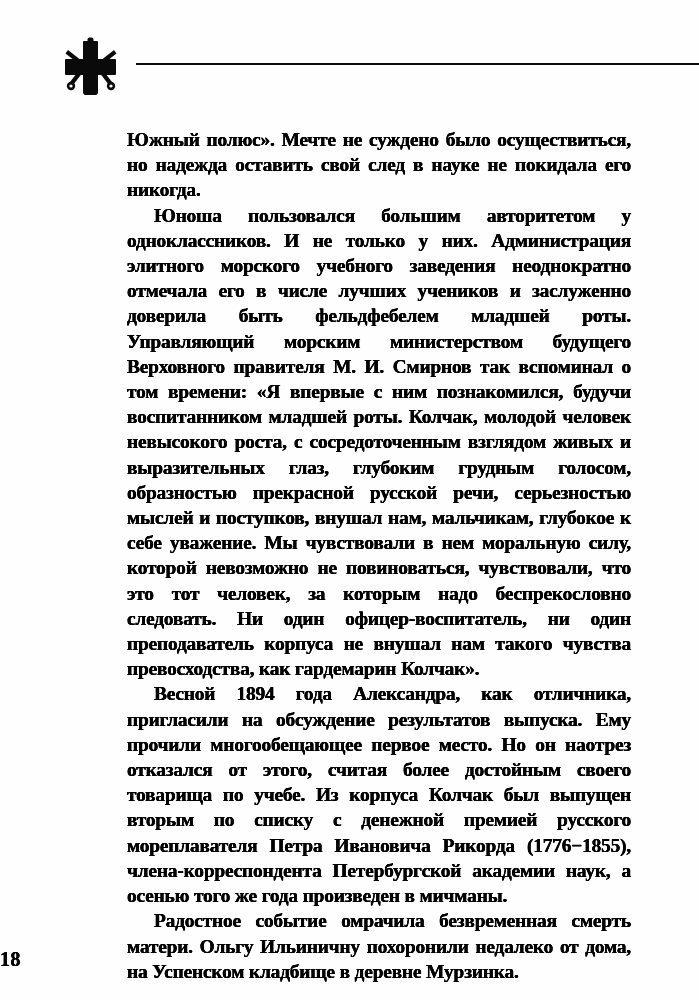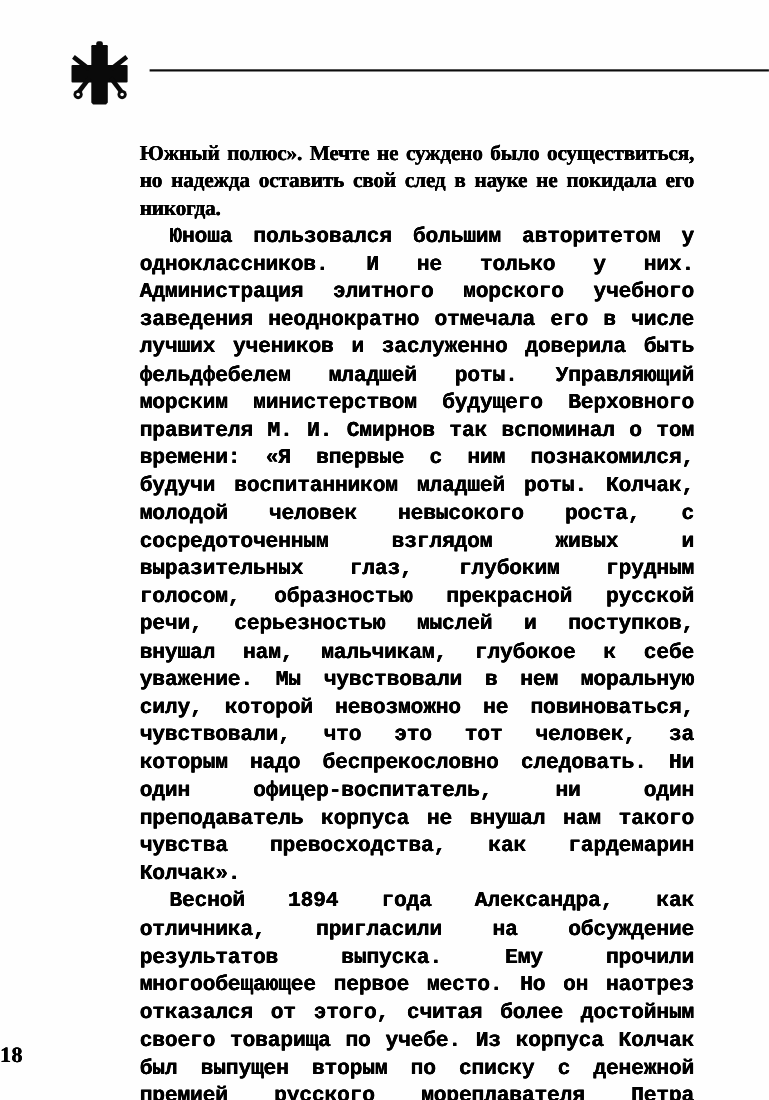--- a/index.html
+++ b/index.html
@@ -68,21 +68,20 @@
     line-height: 25.2px;
     letter-spacing: -0.01em;
     word-spacing: 0.005em;
     -webkit-font-smoothing: none;
     font-weight: 600;
     hyphens: none;
   }
 
   p.para.indent {
     text-indent: 27px;
-    font-family: Liberation Mono, monospace;
   }
 
   p.para.first {
     text-indent: 0;
     margin-top: 31px;
   }
 
   
   p.para {
     text-shadow: 0.18px 0 0 currentColor, -0.18px 0 0 currentColor;
@@ -134,17 +133,18 @@
       </svg>
     </span>
 
     <div class="rule"></div>
   </div>
 
   <div class="body-col">
     <p class="para first">Южный полюс». Мечте не суждено было осуществиться, но надежда оставить свой след в науке не покидала его никогда.</p>
     <p class="para indent">Юноша пользовался большим авторитетом у одноклассников. И не только у них. Администрация элитного морского учебного заведения неоднократно отмечала его в числе лучших учеников и заслуженно доверила быть фельдфебелем младшей роты. Управляющий морским министерством будущего Верховного правителя М. И. Смирнов так вспоминал о том времени: «Я впервые с ним познакомился, будучи воспитанником младшей роты. Колчак, молодой человек невысокого роста, с сосредоточенным взглядом живых и выразительных глаз, глубоким грудным голосом, образностью прекрасной русской речи, серьезностью мыслей и поступков, внушал нам, мальчикам, глубокое к себе уважение. Мы чувствовали в нем моральную силу, которой невозможно не повиноваться, чувствовали, что это тот человек, за которым надо беспрекословно следовать. Ни один офицер-воспитатель, ни один преподаватель корпуса не внушал нам такого чувства превосходства, как гардемарин Колчак».</p>
     <p class="para indent">Весной 1894 года Александра, как отличника, пригласили на обсуждение результатов выпуска. Ему прочили многообещающее первое место. Но он наотрез отказался от этого, считая более достойным своего товарища по учебе. Из корпуса Колчак был выпущен вторым по списку с денежной премией русского мореплавателя Петра Ивановича Рикорда (1776−1855), члена-корреспондента Петербургской академии наук, а осенью того же года произведен в мичманы.</p>
+    <p class="para indent">Радостное событие омрачила безвременная смерть матери. Ольгу Ильиничну похоронили недалеко от дома, на Успенском кладбище в деревне Мурзинка.</p>
   </div>
 
   <div class="folio">18</div>
 
 </div>
 
 </body></html>

